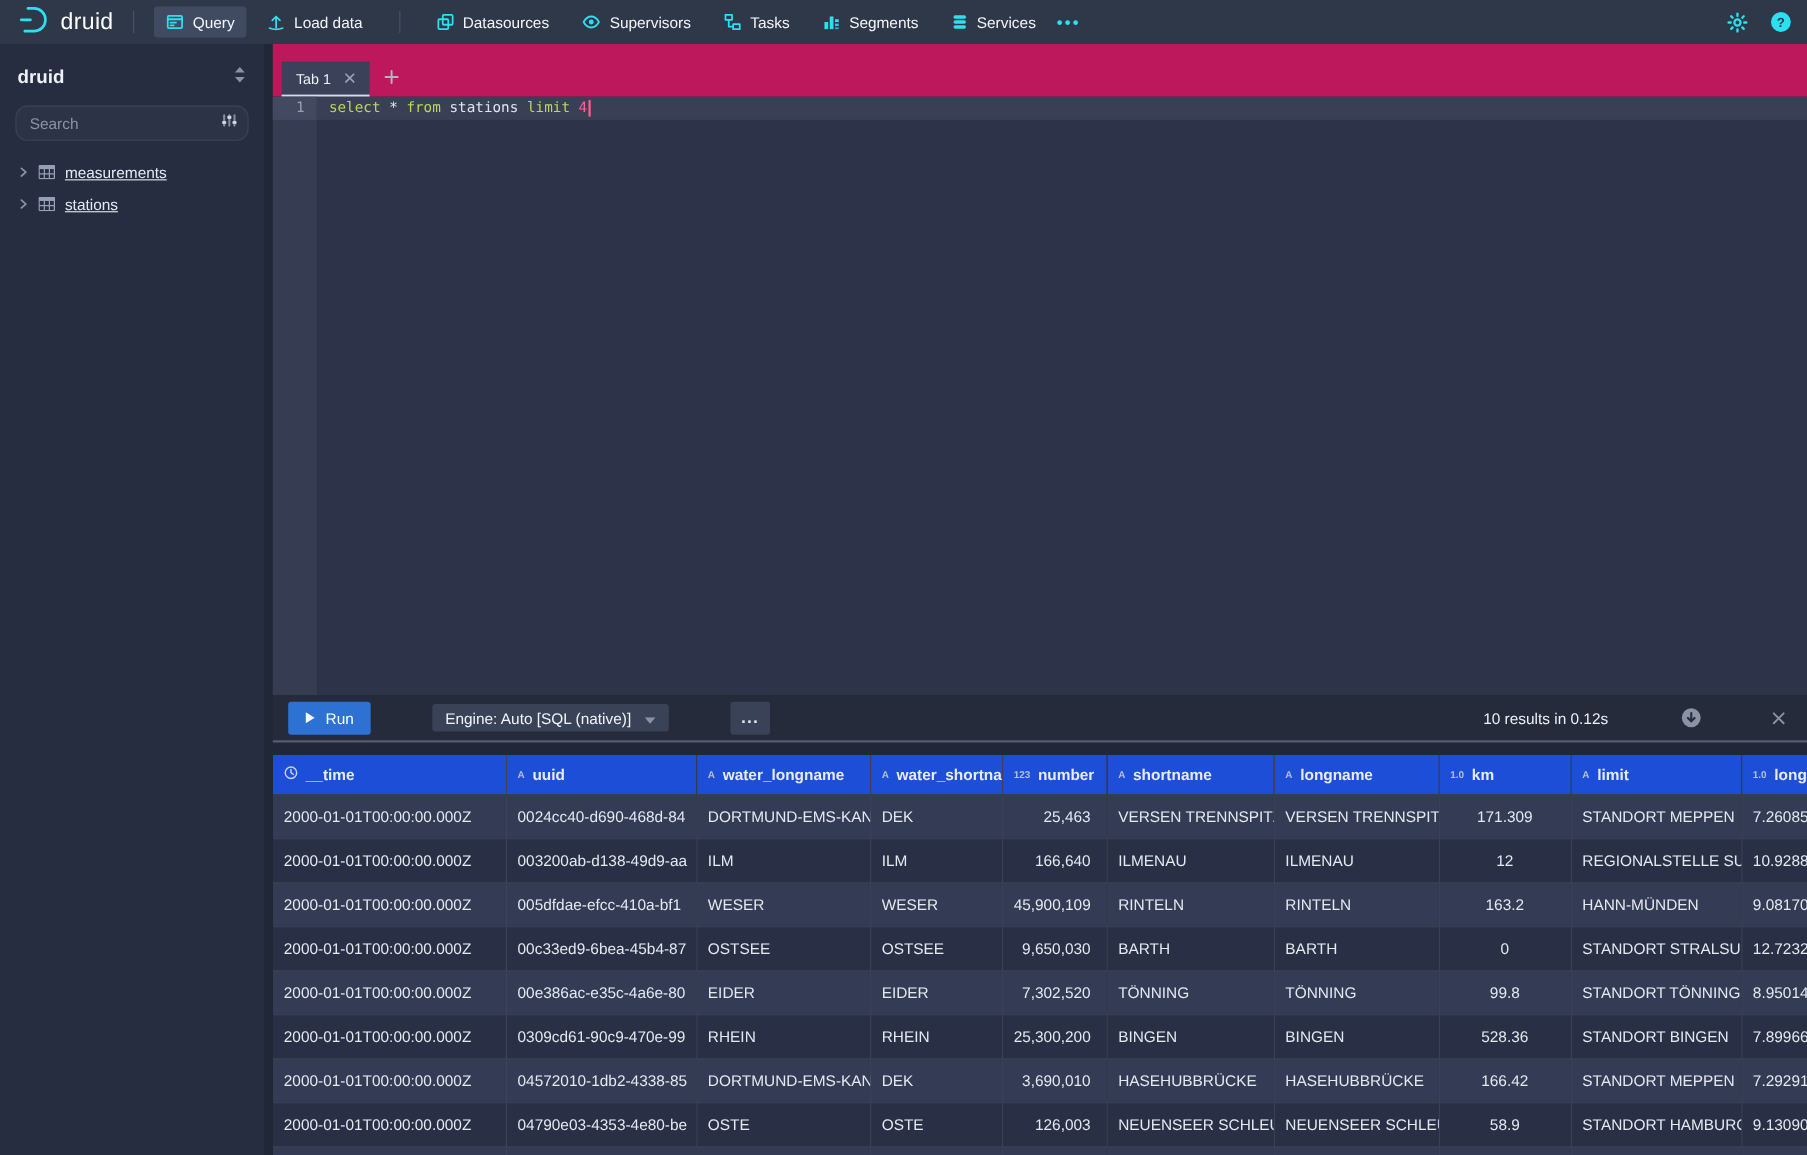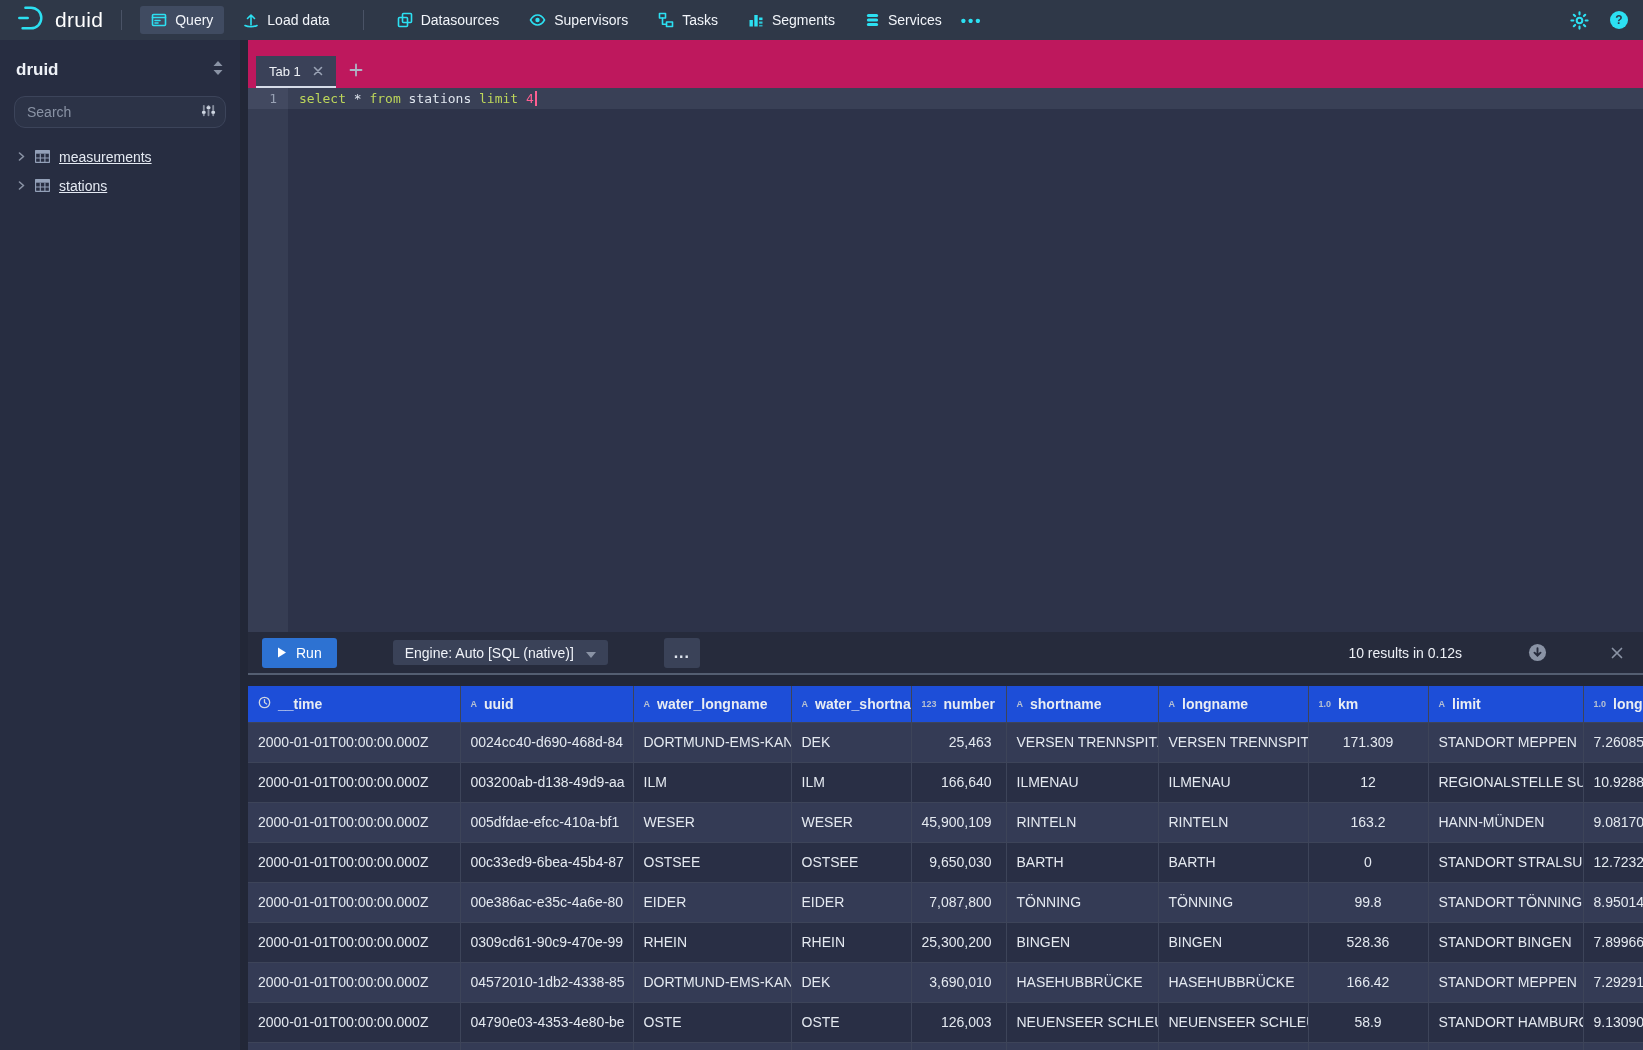--- a/index.html
+++ b/index.html
@@ -404,21 +404,21 @@
             <td>BARTH</td>
             <td class="al-center">0</td>
             <td>STANDORT STRALSUND</td>
             <td>12.723226</td>
           </tr>
           <tr class="odd">
             <td>2000-01-01T00:00:00.000Z</td>
             <td>00e386ac-e35c-4a6e-80</td>
             <td>EIDER</td>
             <td>EIDER</td>
-            <td class="al-right">7,087,800</td>
+            <td class="al-right">7,302,520</td>
             <td>TÖNNING</td>
             <td>TÖNNING</td>
             <td class="al-center">99.8</td>
             <td>STANDORT TÖNNING</td>
             <td>8.950149</td>
           </tr>
           <tr class="even">
             <td>2000-01-01T00:00:00.000Z</td>
             <td>0309cd61-90c9-470e-99</td>
             <td>RHEIN</td>

